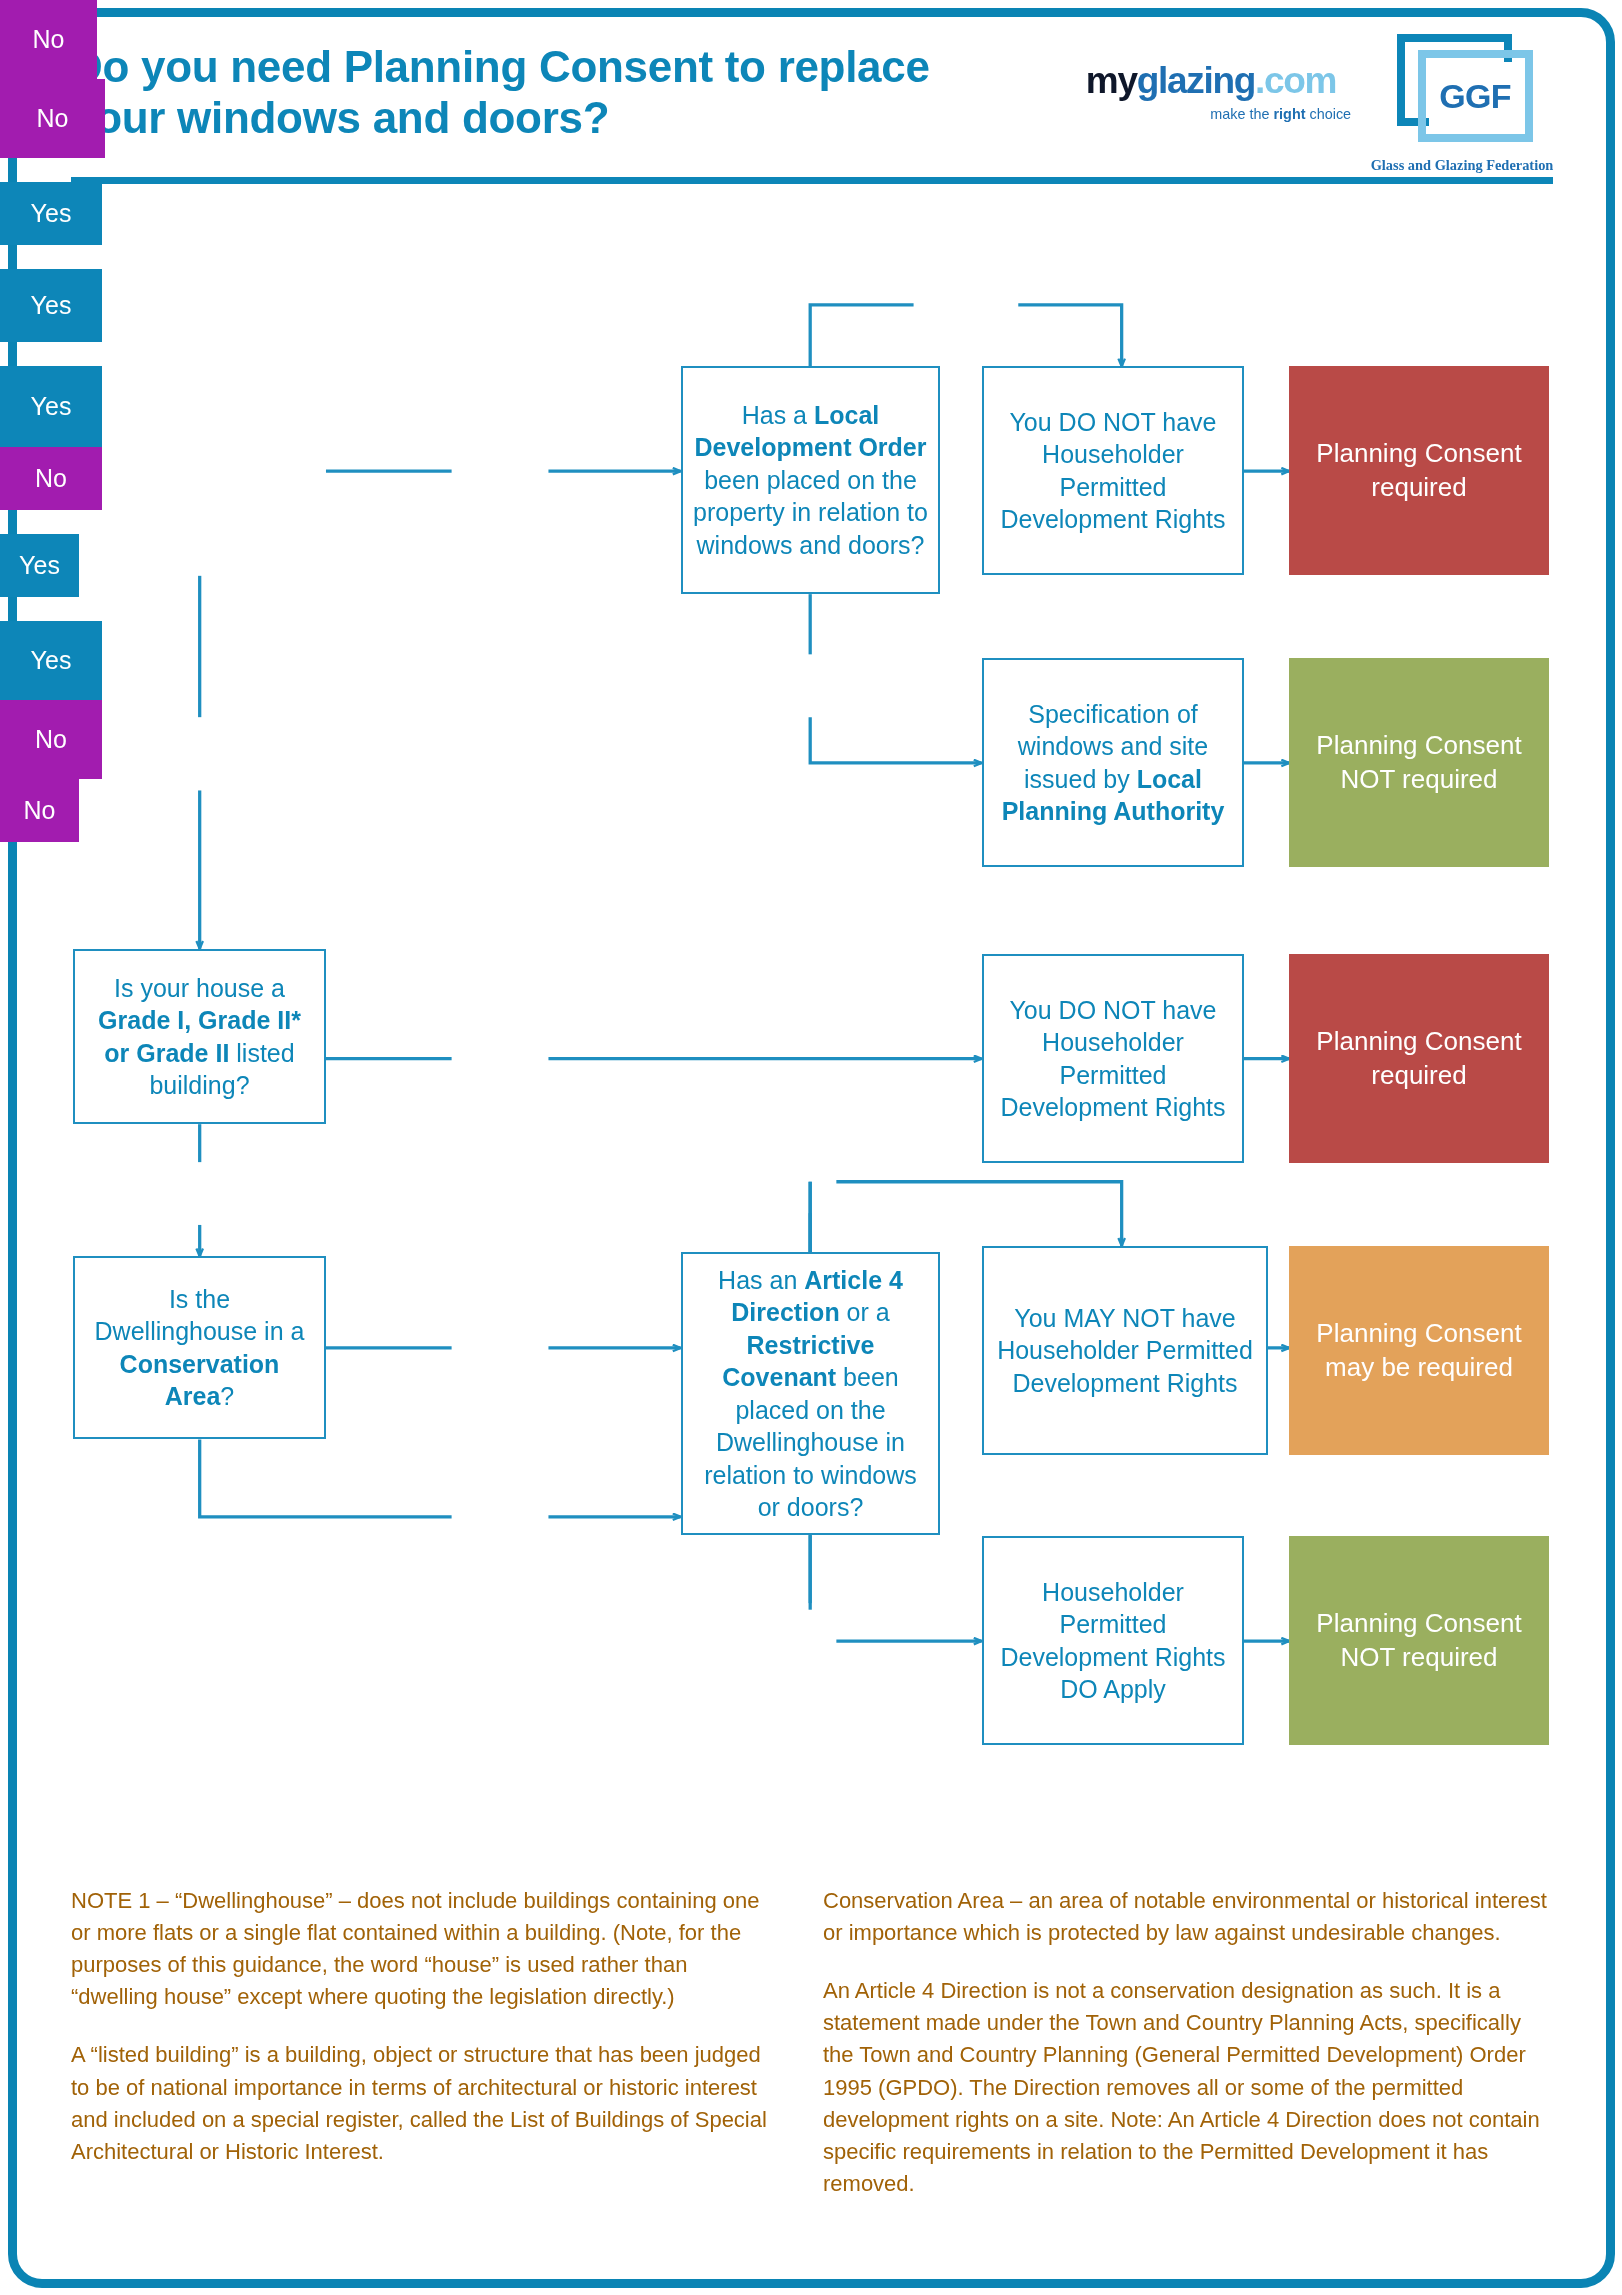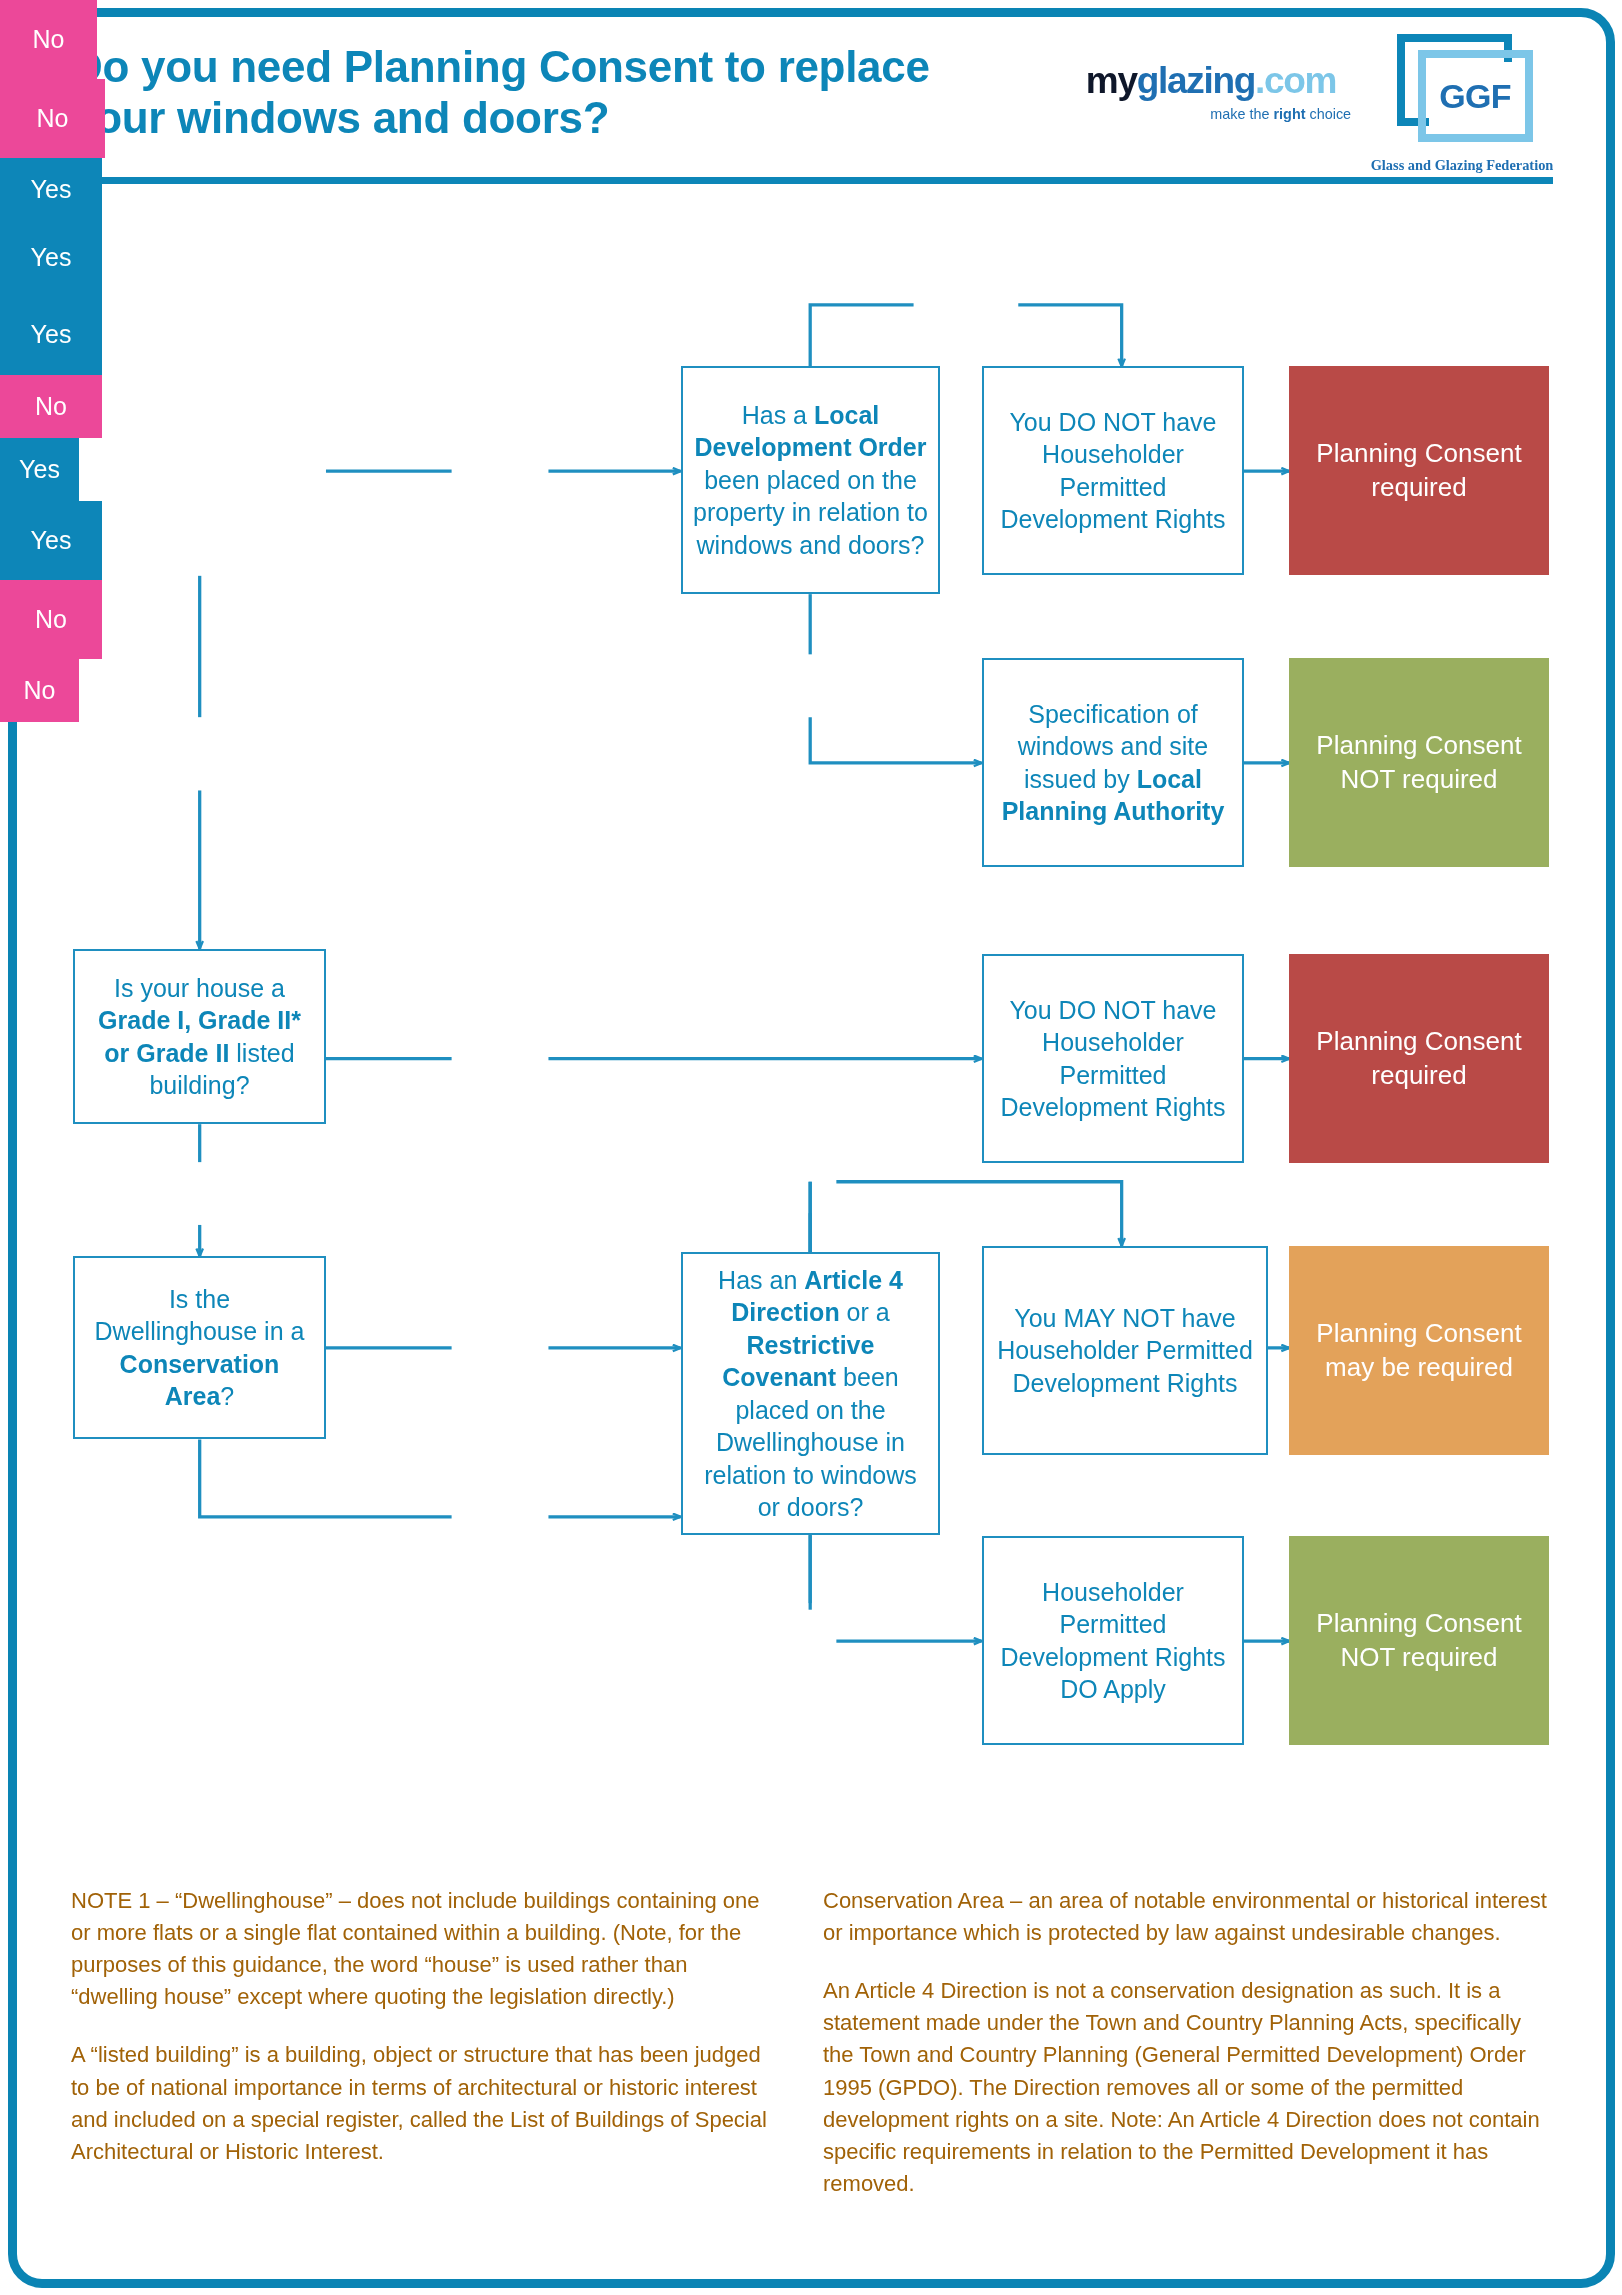--- a/index.html
+++ b/index.html
@@ -63,22 +63,22 @@
   .q-box b{font-weight:bold;color:#0d86b8;}
 
   
   .out-box{color:#ffffff;font-size:26px;line-height:1.34;}
   .out-red{background:#b94a47;}
   .out-green{background:#9aaf5f;}
   .out-orange{background:#e3a25a;}
 
   
   .chip{color:#ffffff;font-size:25px;display:flex;align-items:center;justify-content:center;}
-  .chip-yes{background:#0d86b8;}
-  .chip-no{background:#ec4899;}
+  .chip-yes{background:#0d86b8;margin-top:24px;}
+  .chip-no{background:#a21caf;}
 
   
   .notes{position:absolute;color:#a16207;font-size:22px;line-height:1.46;}
   #notes-left{left:71px;top:1885px;width:703px;}
   #notes-right{left:823px;top:1885px;width:733px;}
   .notes p{margin:0 0 26px 0;}
   .notes p:last-child{margin-bottom:0;}
 </style>
 </head>
 <body>

